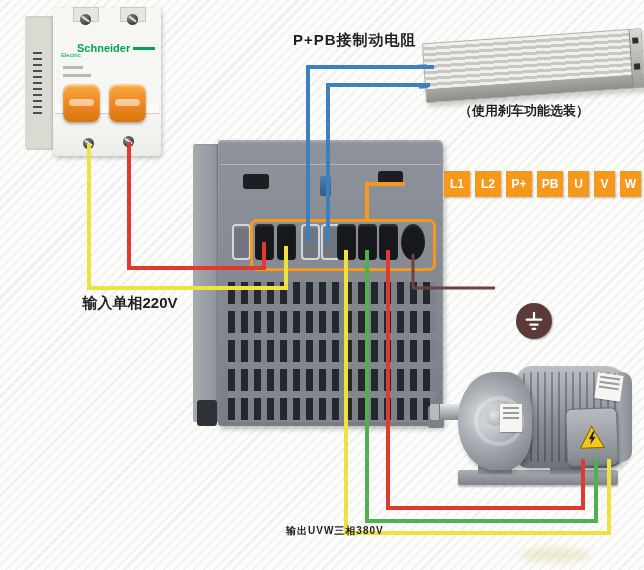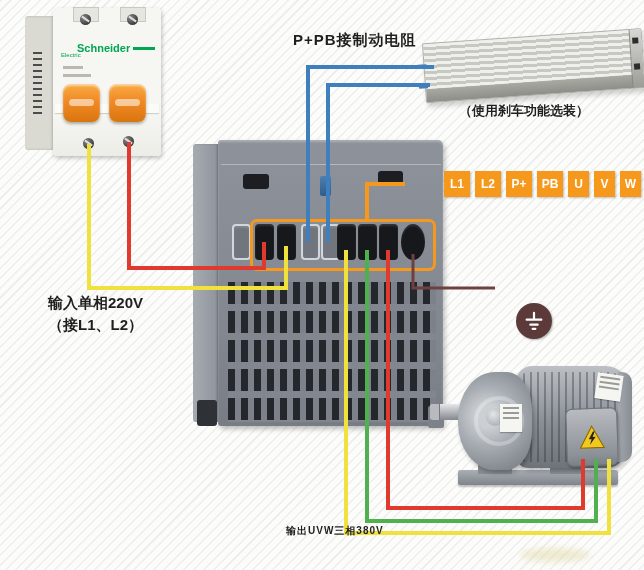--- a/index.html
+++ b/index.html
@@ -80,21 +80,21 @@
   .jbox{left:136px;top:46px;width:50px;height:56px;border-radius:7px;border:1px solid #6f747a;
     background:linear-gradient(180deg,#b8bcc1 0,#8d9298 80%,#7c8187 100%);box-shadow:1px 2px 3px rgba(0,0,0,.3);transform:rotate(-2deg);
     display:flex;align-items:center;justify-content:center;}
   .mot-base{left:28px;top:108px;width:160px;height:15px;border-radius:2px;background:linear-gradient(180deg,#aaafb5,#7f848b);box-shadow:0 2px 2px rgba(0,0,0,.25);}
   .mot-foot{top:88px;width:34px;height:24px;background:#878c92;}
 
   
   .note{color:#1f1f1f;font-weight:bold;white-space:nowrap;}
   #note-brake{left:293px;top:31px;font-size:15px;letter-spacing:1px;}
   #note-optional{left:459px;top:102px;font-size:13px;}
-  #note-input{left:48px;top:292px;width:164px;font-size:15px;text-align:left;line-height:1.45;}
+  #note-input{left:48px;top:292px;width:164px;font-size:15px;text-align:center;line-height:1.45;}
   #note-output{left:286px;top:524px;font-size:10px;letter-spacing:1px;}
   #smudge{left:520px;top:548px;width:70px;height:14px;border-radius:50%;background:rgba(225,215,160,.45);filter:blur(3px);}
 
   #wires{left:0;top:0;width:644px;height:570px;pointer-events:none;}
 </style>
 </head>
 <body>
 
 <div id="canvas">
 
@@ -210,17 +210,16 @@
   <div id="gndbadge" class="abs">
     <svg width="22" height="22" viewBox="0 0 24 24">
       <path d="M12 3 v7 M4 10.5 h16 M8 16 h8 M10.5 20.5 h3" stroke="#fff" stroke-width="2.4" fill="none" stroke-linecap="round"></path>
     </svg>
   </div>
 
   <div id="note-brake" class="abs note">P+PB接制动电阻</div>
   <div id="note-optional" class="abs note">（使用刹车功能选装）</div>
   <div id="note-input" class="abs note">
     <div>输入单相220V</div>
-    <div>（接L1、L2）</div>
   </div>
   <div id="note-output" class="abs note">输出UVW三相380V</div>
   <div id="smudge" class="abs"></div>
 </div>
 
 </body></html>

